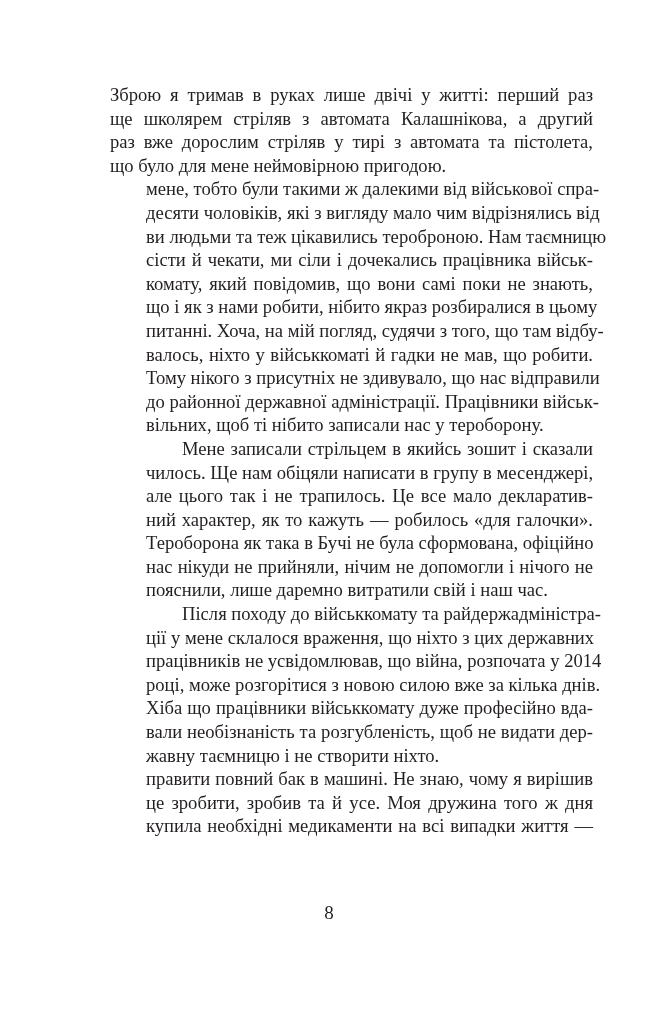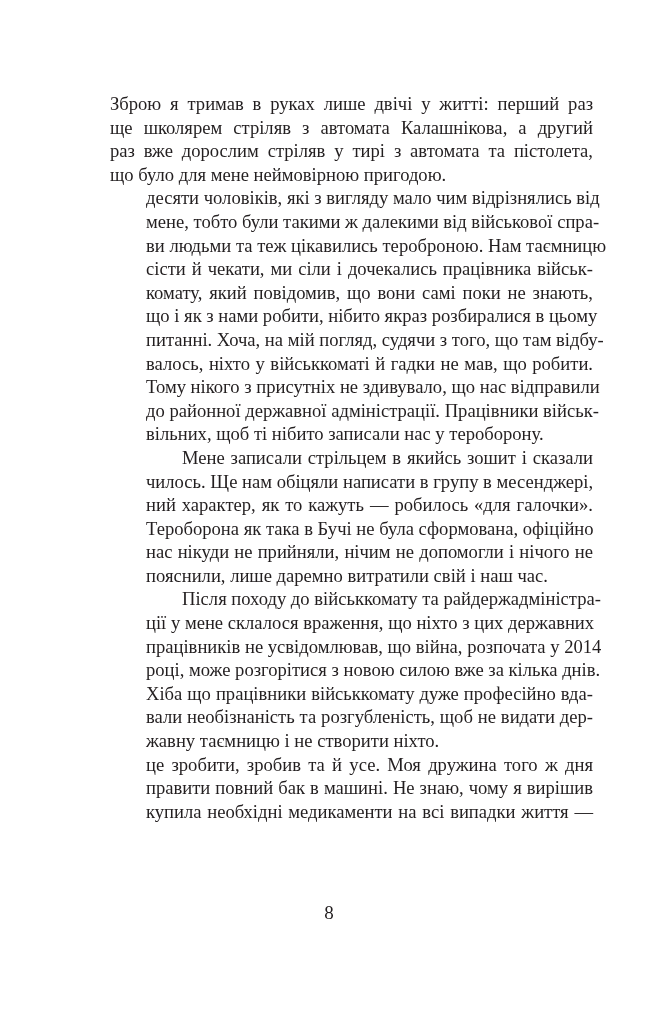--- a/index.html
+++ b/index.html
@@ -15,21 +15,20 @@
     }
     .page {
       position: absolute;
       left: 110px;
       top: 83px;
       width: 483px;
       color: #231f20;
       font-family: "Liberation Serif", "DejaVu Serif", serif;
       font-size: 18.6px;
       line-height: 23.6px;
-      margin-top: 9px;
     }
     .para {
       margin: 0;
       text-align: justify;
       text-indent: 36px;
       hyphens: manual;
     }
     .para.first {
       text-indent: 0;
     }
@@ -62,49 +61,50 @@
 <body>
 
 <div class="page" id="page-body">
     <div class="para first">
       <span class="line">Зброю я тримав в руках лише двічі у житті: перший раз</span>
       <span class="line">ще школярем стріляв з автомата Калашнікова, а другий</span>
       <span class="line">раз вже дорослим стріляв у тирі з автомата та пістолета,</span>
       <span class="line last">що було для мене неймовірною пригодою.</span>
     </div>
     <div class="para">
+      <span class="line">мене, тобто були такими ж далекими від військової спра-</span>
       <span class="line">десяти чоловіків, які з вигляду мало чим відрізнялись від</span>
-      <span class="line">мене, тобто були такими ж далекими від військової спра-</span>
       <span class="line">ви людьми та теж цікавились тероброною. Нам таємницю</span>
       <span class="line">сісти й чекати, ми сіли і дочекались працівника військ-</span>
       <span class="line">комату, який повідомив, що вони самі поки не знають,</span>
       <span class="line">що і як з нами робити, нібито якраз розбиралися в цьому</span>
       <span class="line">питанні. Хоча, на мій погляд, судячи з того, що там відбу-</span>
       <span class="line">валось, ніхто у військкоматі й гадки не мав, що робити.</span>
       <span class="line">Тому нікого з присутніх не здивувало, що нас відправили</span>
       <span class="line">до районної державної адміністрації. Працівники військ-</span>
       <span class="line last">вільних, щоб ті нібито записали нас у тероборону.</span>
     </div>
     <div class="para">
       <span class="line indent">Мене записали стрільцем в якийсь зошит і сказали</span>
       <span class="line">чилось. Ще нам обіцяли написати в групу в месенджері,</span>
+      <span class="line">але цього так і не трапилось. Це все мало декларатив-</span>
       <span class="line">ний характер, як то кажуть — робилось «для галочки».</span>
       <span class="line">Тероборона як така в Бучі не була сформована, офіційно</span>
       <span class="line">нас нікуди не прийняли, нічим не допомогли і нічого не</span>
       <span class="line last">пояснили, лише даремно витратили свій і наш час.</span>
     </div>
     <div class="para">
       <span class="line indent">Після походу до військкомату та райдержадміністра-</span>
       <span class="line">ції у мене склалося враження, що ніхто з цих державних</span>
       <span class="line">працівників не усвідомлював, що війна, розпочата у 2014</span>
       <span class="line">році, може розгорітися з новою силою вже за кілька днів.</span>
       <span class="line">Хіба що працівники військкомату дуже професійно вда-</span>
       <span class="line">вали необізнаність та розгубленість, щоб не видати дер-</span>
       <span class="line last">жавну таємницю і не створити ніхто.</span>
     </div>
     <div class="para">
+      <span class="line">правити повний бак в машині. Не знаю, чому я вирішив</span>
       <span class="line">це зробити, зробив та й усе. Моя дружина того ж дня</span>
-      <span class="line">правити повний бак в машині. Не знаю, чому я вирішив</span>
       <span class="line">купила необхідні медикаменти на всі випадки життя —</span>
     </div>
   </div>
 
 <div class="page-number">8</div>
 
 </body></html>

